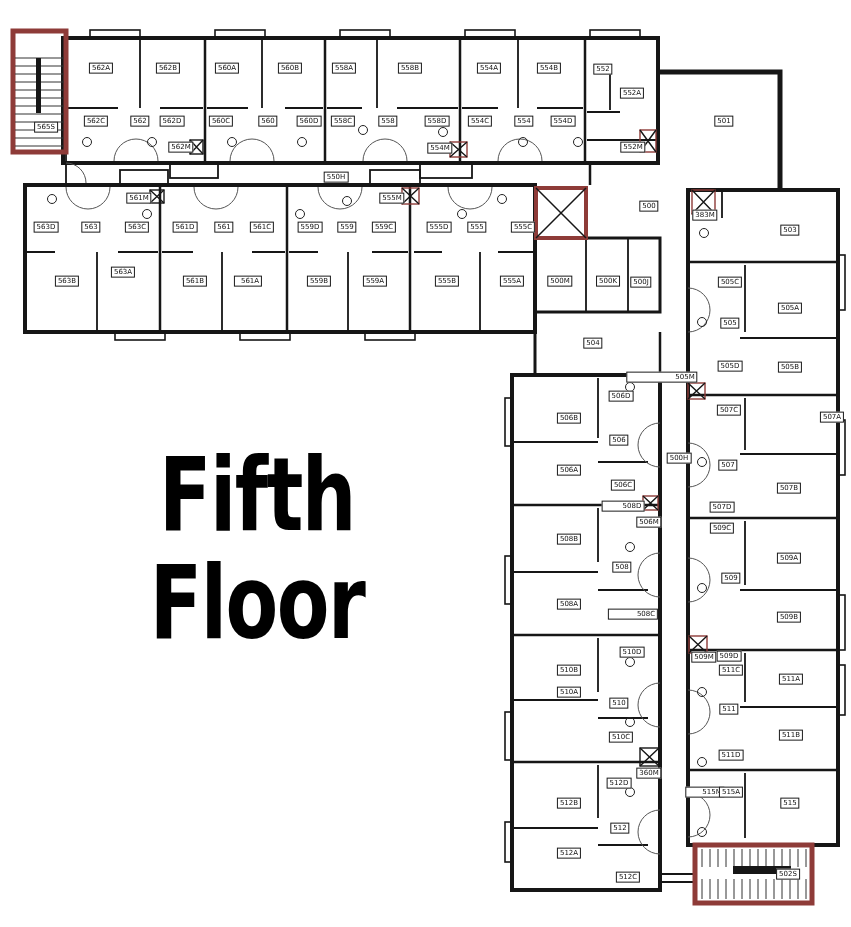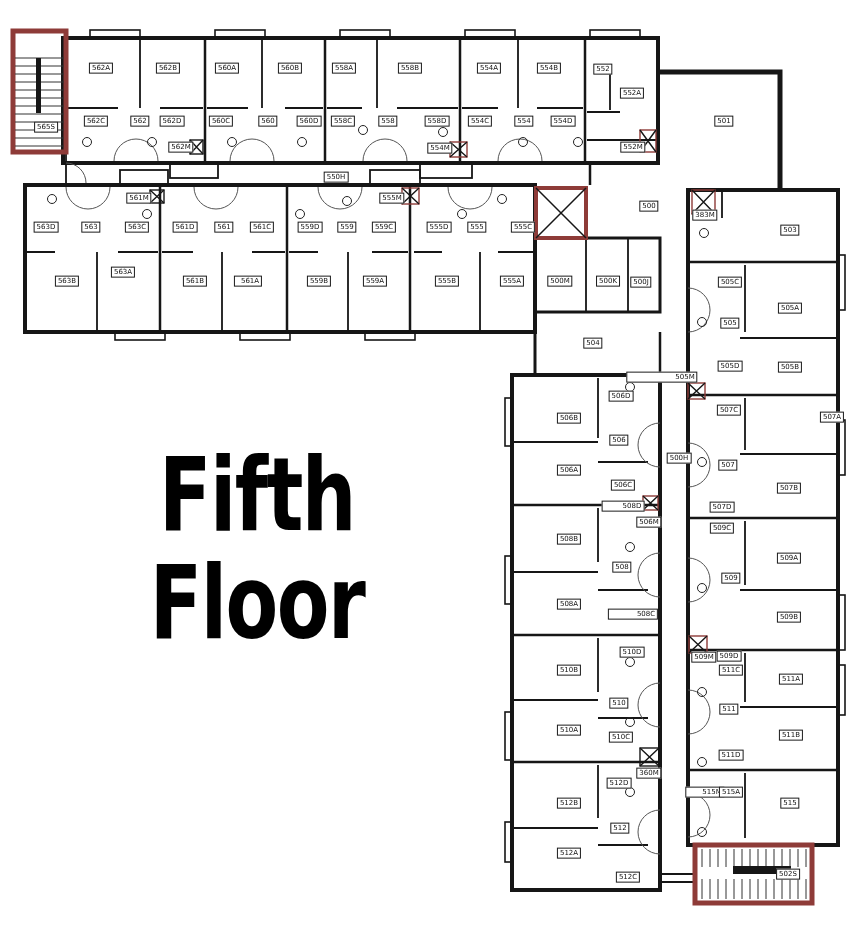--- a/index.html
+++ b/index.html
@@ -268,21 +268,21 @@
       <div class="room-label" style="left: 633px; top: 614px; padding-left: 28px;">508C</div>
       <div class="room-label" style="left: 722px; top: 528px;">509C</div>
       <div class="room-label" style="left: 789px; top: 558px;">509A</div>
       <div class="room-label" style="left: 731px; top: 578px;">509</div>
       <div class="room-label" style="left: 789px; top: 617px;">509B</div>
       <div class="room-label" style="left: 729px; top: 656px;">509D</div>
       <div class="room-label" style="left: 704px; top: 657px;">509M</div>
       <div class="room-label" style="left: 632px; top: 652px;">510D</div>
       <div class="room-label" style="left: 569px; top: 670px;">510B</div>
       <div class="room-label" style="left: 619px; top: 703px;">510</div>
-      <div class="room-label" style="left: 569px; top: 730px;">510A</div>
+      <div class="room-label" style="left: 569px; top: 692px;">510A</div>
       <div class="room-label" style="left: 621px; top: 737px;">510C</div>
       <div class="room-label" style="left: 649px; top: 773px;">360M</div>
       <div class="room-label" style="left: 731px; top: 670px;">511C</div>
       <div class="room-label" style="left: 791px; top: 679px;">511A</div>
       <div class="room-label" style="left: 729px; top: 709px;">511</div>
       <div class="room-label" style="left: 791px; top: 735px;">511B</div>
       <div class="room-label" style="left: 731px; top: 755px;">511D</div>
       <div class="room-label" style="left: 619px; top: 783px;">512D</div>
       <div class="room-label" style="left: 569px; top: 803px;">512B</div>
       <div class="room-label" style="left: 620px; top: 828px;">512</div>

